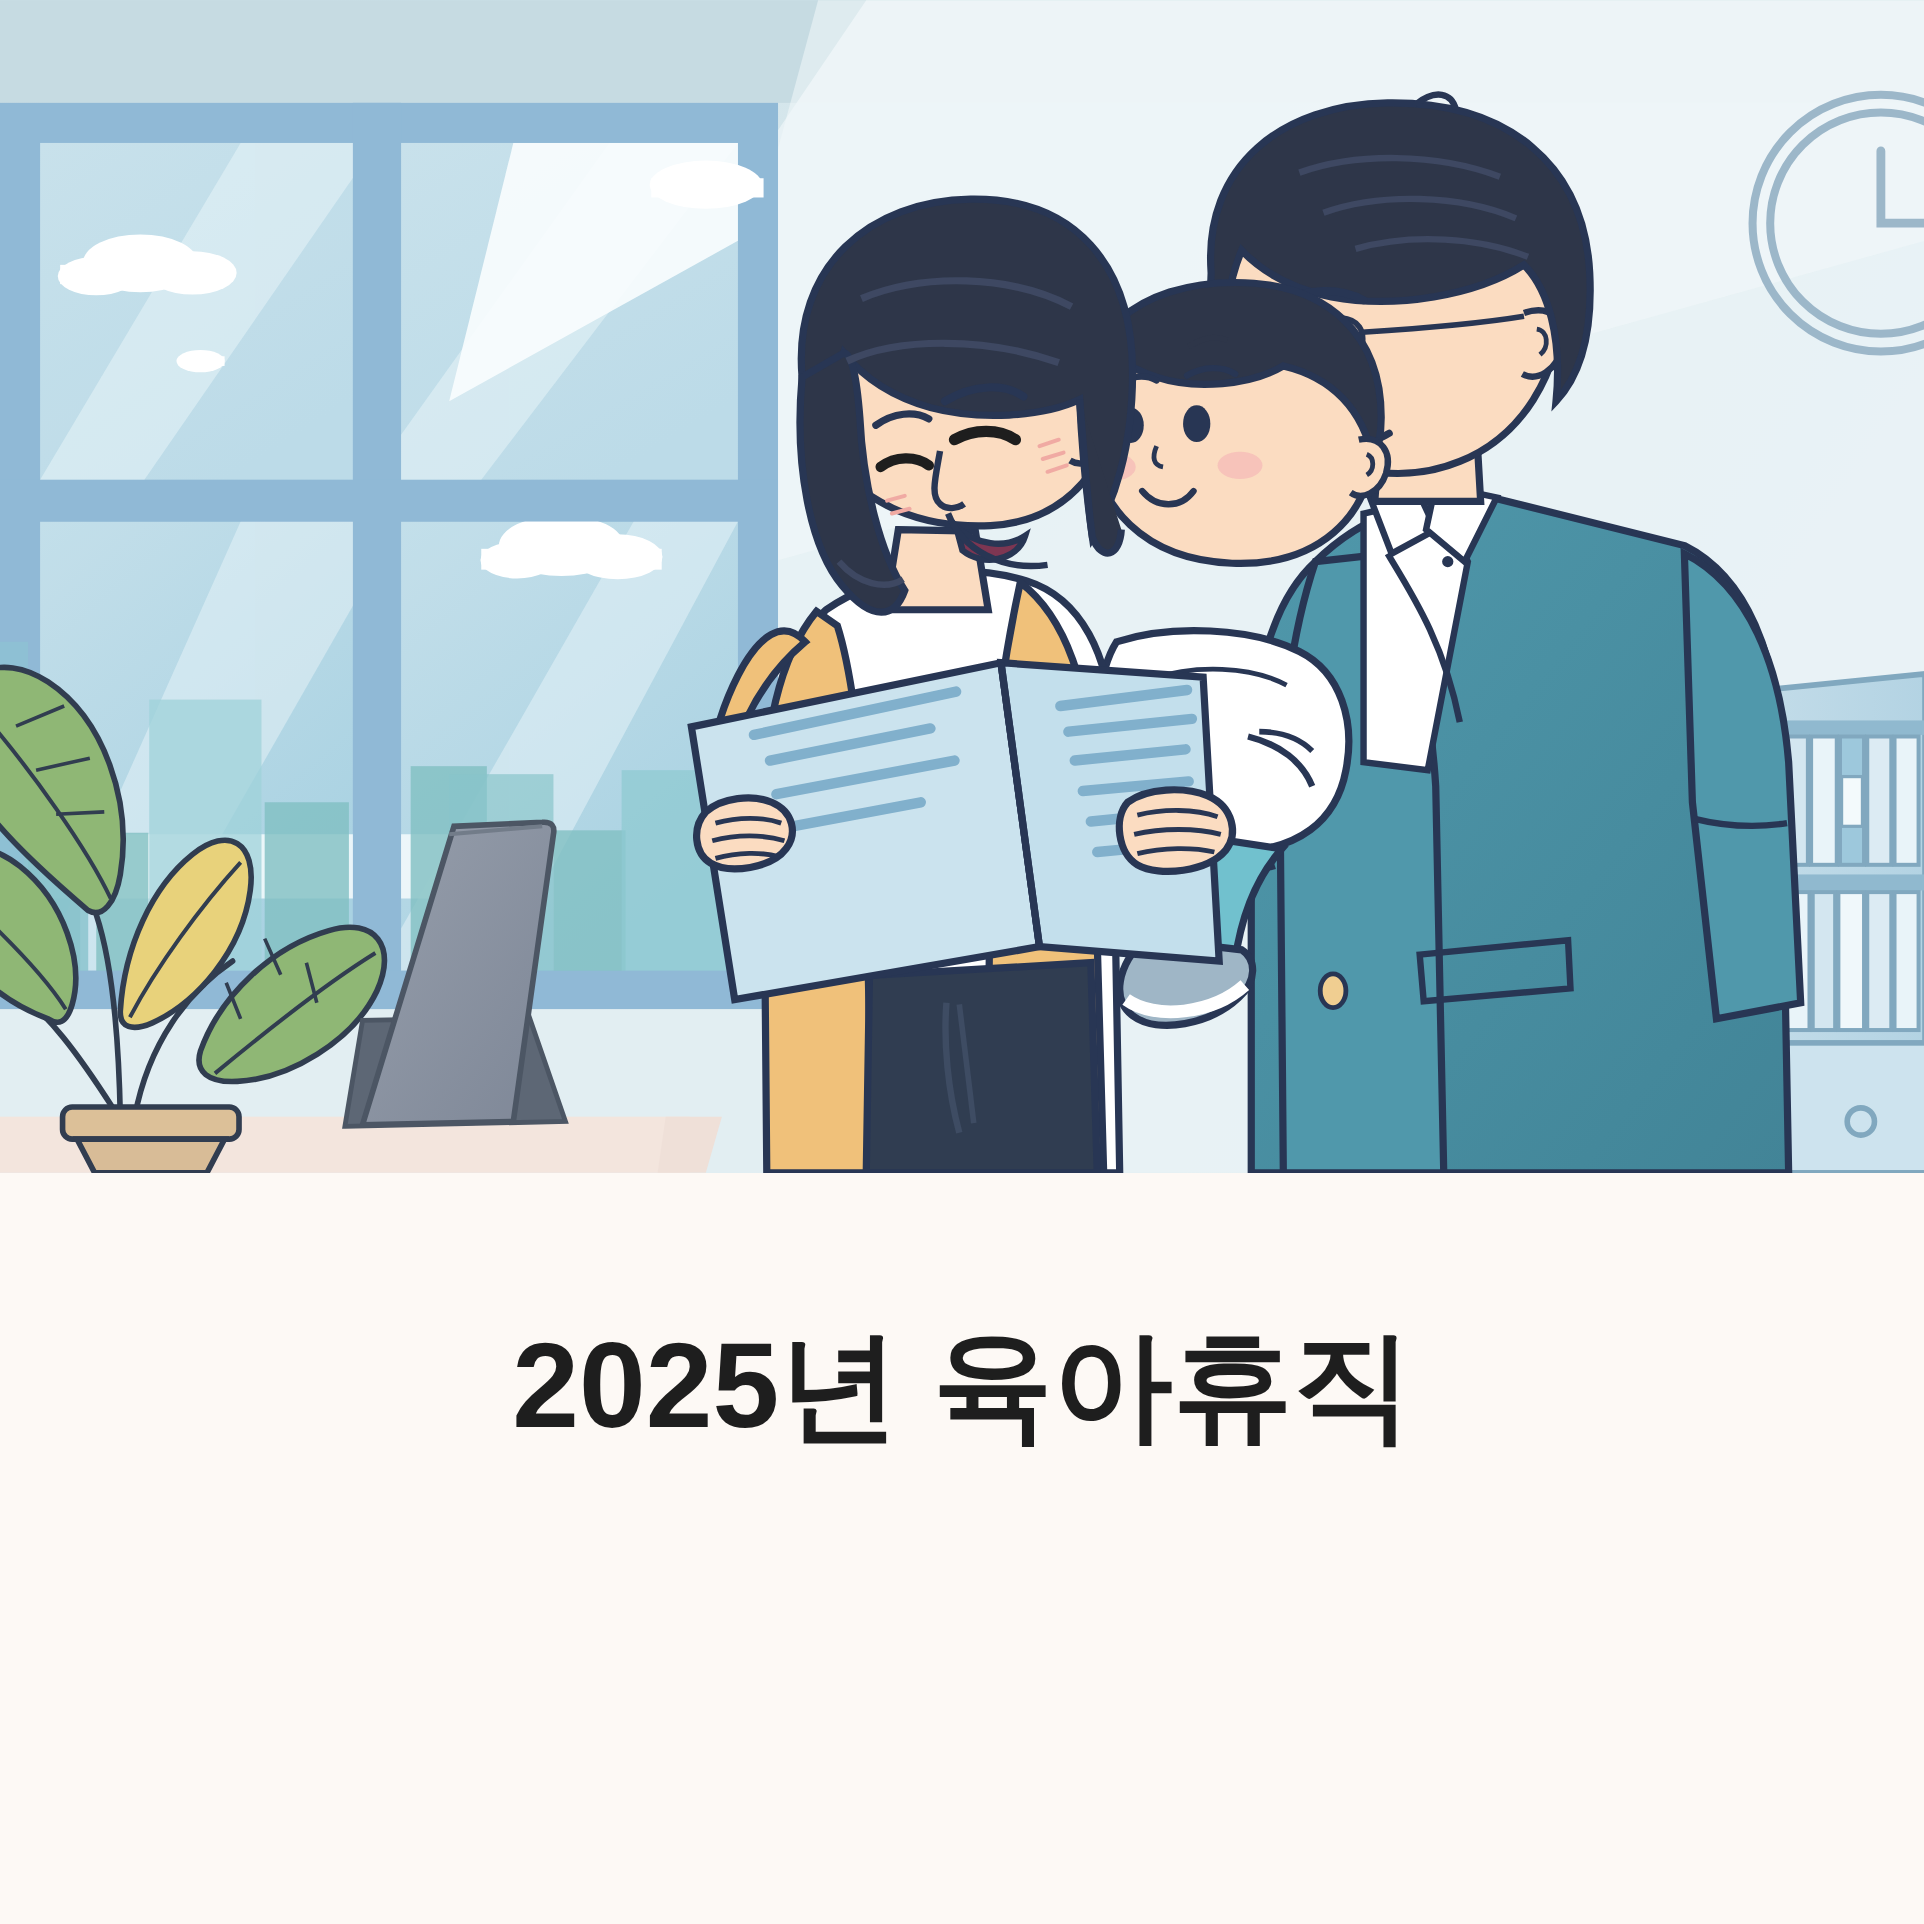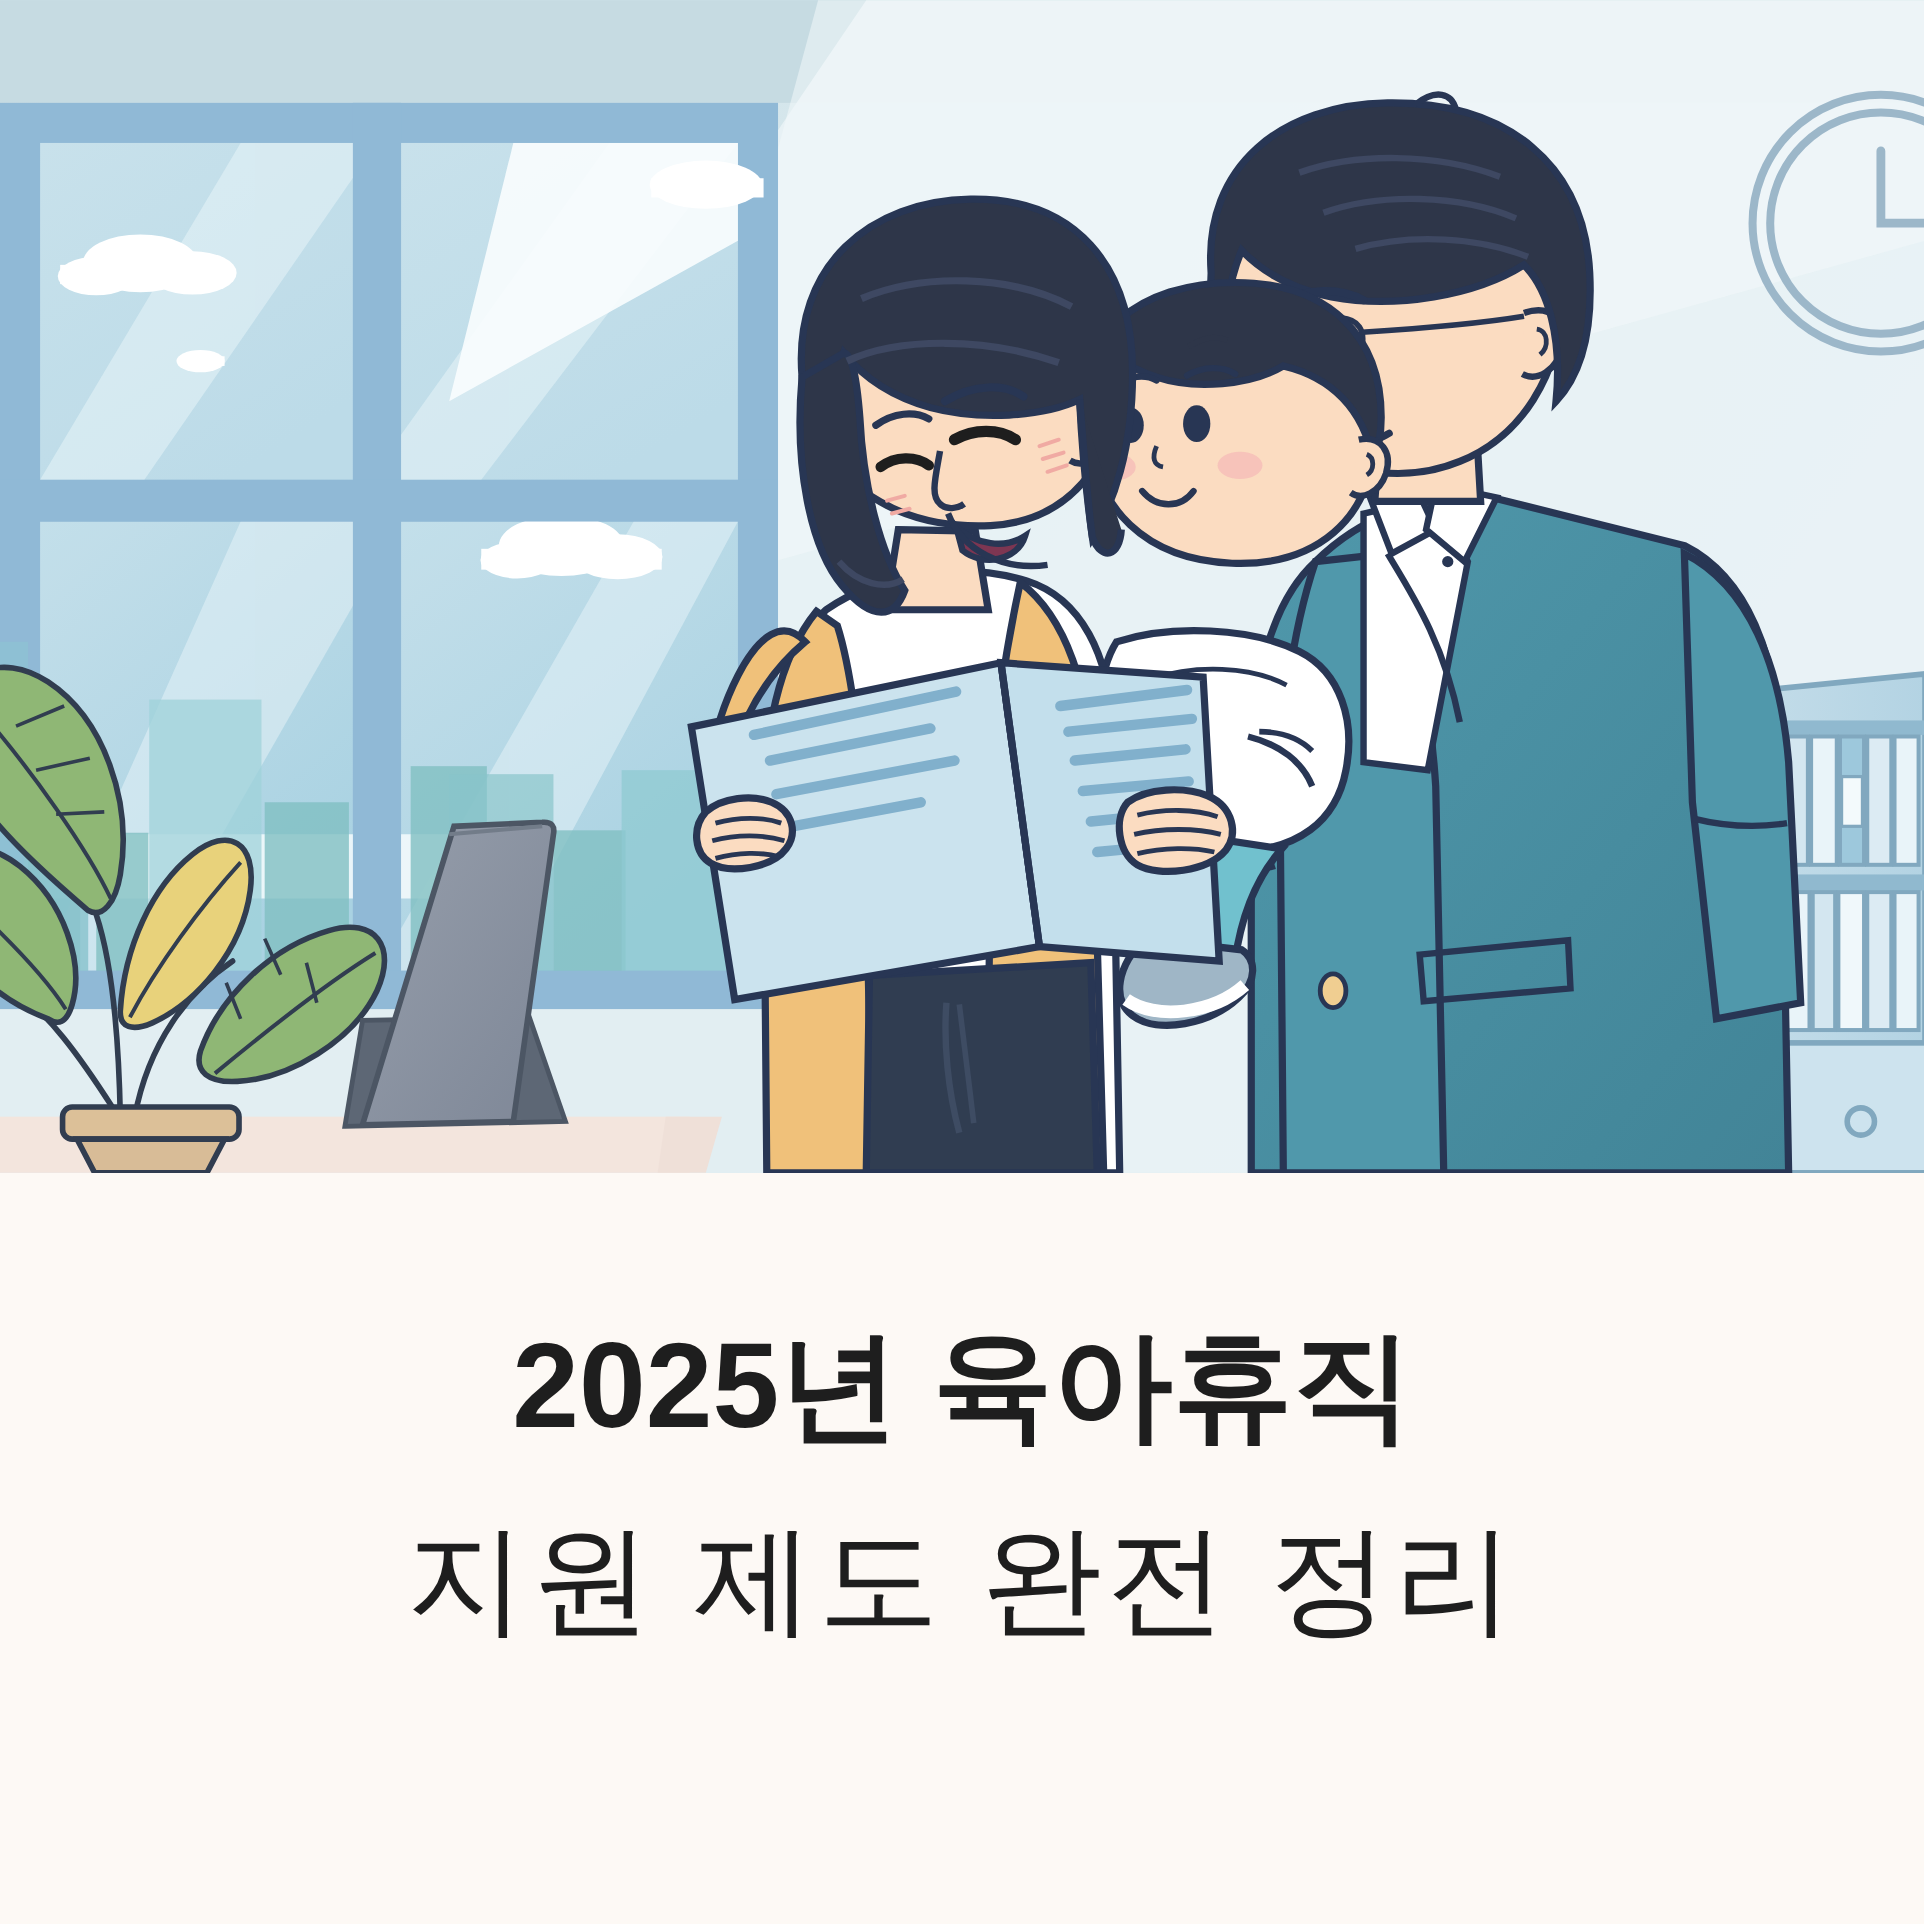--- a/index.html
+++ b/index.html
@@ -429,17 +429,16 @@
           <path d="M1418 1064 C1450 1056 1488 1056 1514 1062" stroke="#253352" stroke-width="6" fill="none"></path>
         </g>
       </g>
 
       <rect x="0" y="0" width="2400" height="1462" fill="#FFFFFF" opacity="0.015"></rect>
     </svg>
   </div>
 
   <div id="title-block">
     <div class="title-line" id="title-line-1">2025년 육아휴직</div>
-    <div class="title-line" id="title-line-2">지원 제도 완전 정리</div>
   </div>
 
 </div>
 
 
 </body></html>

